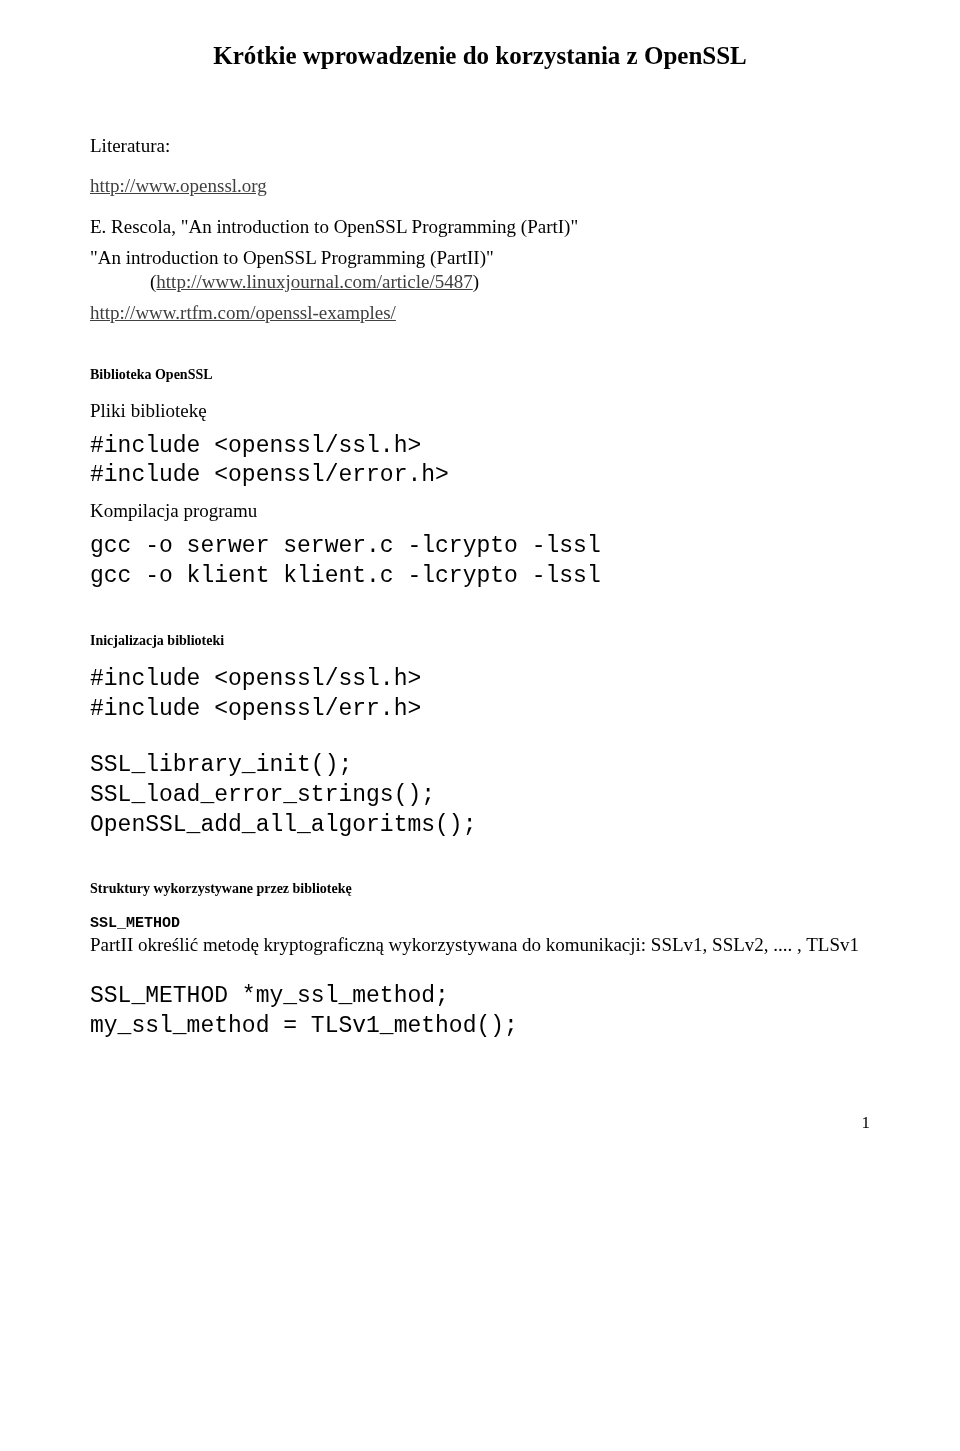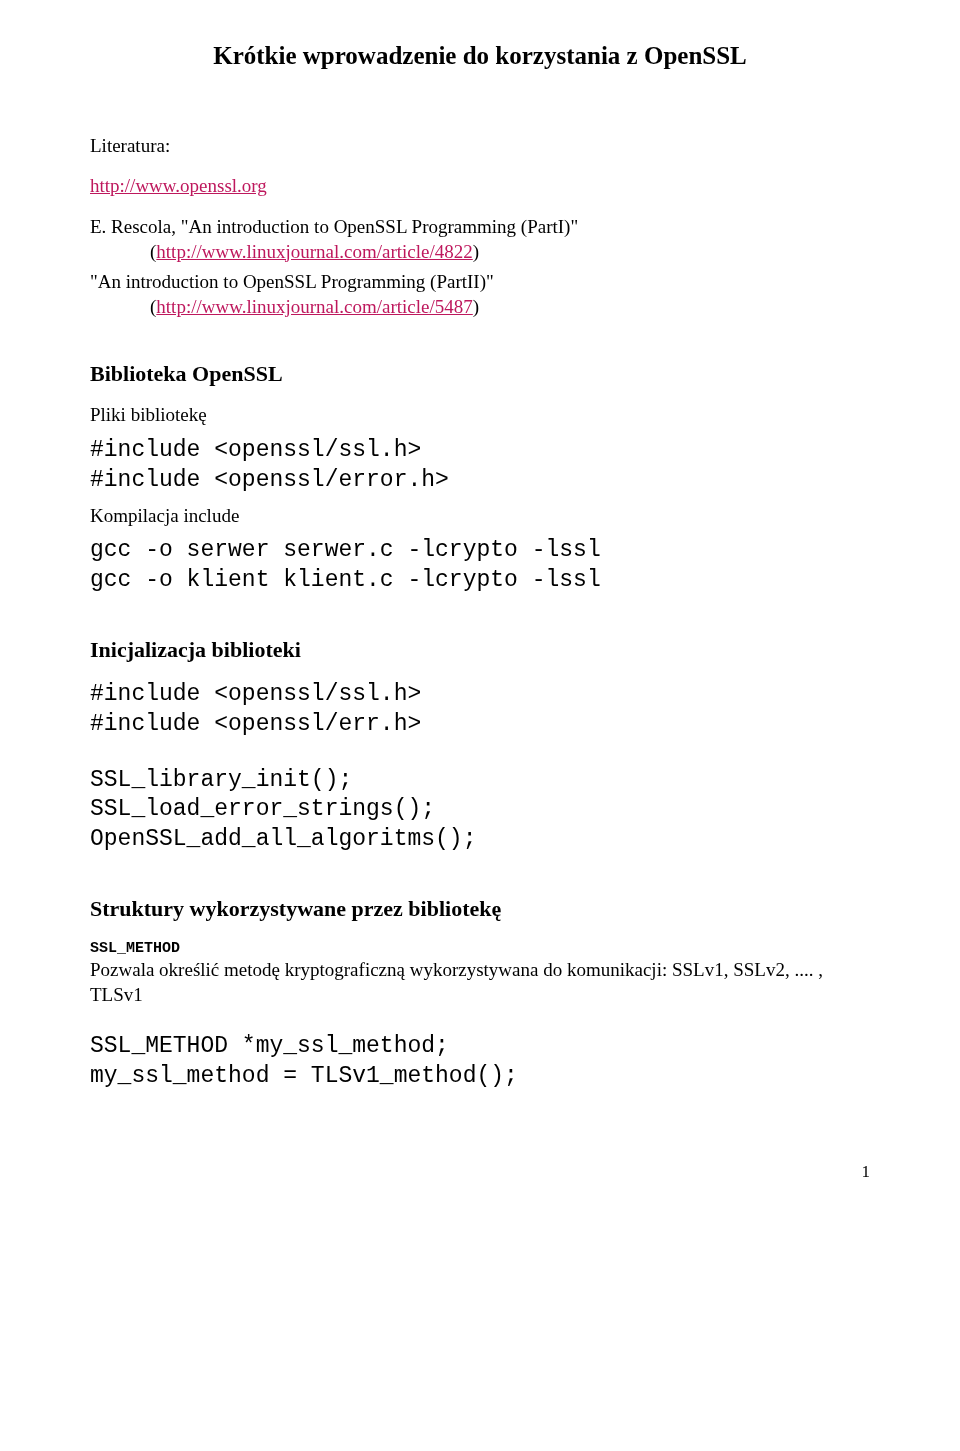--- a/index.html
+++ b/index.html
@@ -13,29 +13,29 @@
       font-size: 19px;
       line-height: 1.3;
     }
     h1 {
       text-align: center;
       font-size: 25px;
       font-weight: bold;
       margin: 0 0 61px 0;
     }
     h2 {
-      font-size: 22px;
+      font-size: 14px;
       font-weight: bold;
       margin: 40px 0 15px 0;
     }
     p {
       margin: 0 0 8px 0;
     }
     a, .link {
-      color: #be185d;
+      color: #404040;
       text-decoration: underline;
     }
     .code {
       font-family: "Courier New", Courier, monospace;
       white-space: pre;
       font-size: 23px;
       margin: 8px 0 8px 0;
     }
     .code-bold {
       font-family: Liberation Mono, monospace;
@@ -67,52 +67,52 @@
 
 <div class="lit-block">
   <p class="para">Literatura:</p>
   <div class="spacer-s"></div>
   <p class="para">
     <a href="#" class="link">http://www.openssl.org</a>
   </p>
   <div class="spacer-s"></div>
   <p class="para">
     <span>E. Rescola, "An introduction to OpenSSL Programming (PartI)"</span><br>
-    <span class="indent">
-      <span>(</span><a href="#" class="link">http://www.linuxjournal.com/article/4822</a><span>)</span>
-    </span>
   </p>
   <p class="para">
     <span>"An introduction to OpenSSL Programming (PartII)"</span><br>
     <span class="indent">
       <span>(</span><a href="#" class="link">http://www.linuxjournal.com/article/5487</a><span>)</span>
     </span>
+  </p>
+  <p class="para">
+    <a href="#" class="link">http://www.rtfm.com/openssl-examples/</a>
   </p>
 </div>
 
 <h2>Biblioteka OpenSSL</h2>
 
 <p class="para">Pliki bibliotekę</p>
 <div class="code">#include &lt;openssl/ssl.h&gt;
 #include &lt;openssl/error.h&gt;</div>
 
-<p class="para">Kompilacja include</p>
+<p class="para">Kompilacja programu</p>
 <div class="code">gcc -o serwer serwer.c -lcrypto -lssl
 gcc -o klient klient.c -lcrypto -lssl</div>
 
 <h2>Inicjalizacja biblioteki</h2>
 
 <div class="code">#include &lt;openssl/ssl.h&gt;
 #include &lt;openssl/err.h&gt;</div>
 <div class="spacer-s"></div>
 <div class="code">SSL_library_init();
 SSL_load_error_strings();
 OpenSSL_add_all_algoritms();</div>
 
 <h2>Struktury wykorzystywane przez bibliotekę</h2>
 
 <div class="code-bold">SSL_METHOD</div>
-<p class="para">Pozwala określić metodę kryptograficzną wykorzystywana do komunikacji: SSLv1, SSLv2, .... , TLSv1</p>
+<p class="para">PartII określić metodę kryptograficzną wykorzystywana do komunikacji: SSLv1, SSLv2, .... , TLSv1</p>
 <div class="spacer-s"></div>
 <div class="code">SSL_METHOD *my_ssl_method;
 my_ssl_method = TLSv1_method();</div>
 
 <div class="page-number">1</div>
 
 </body></html>

